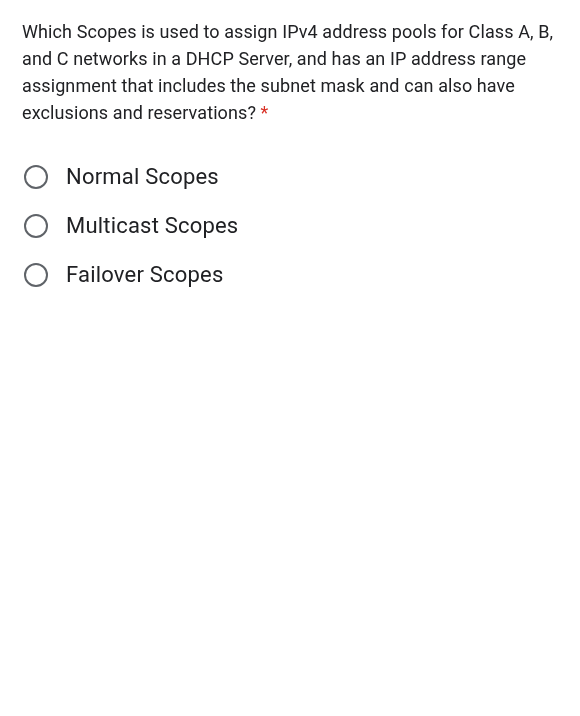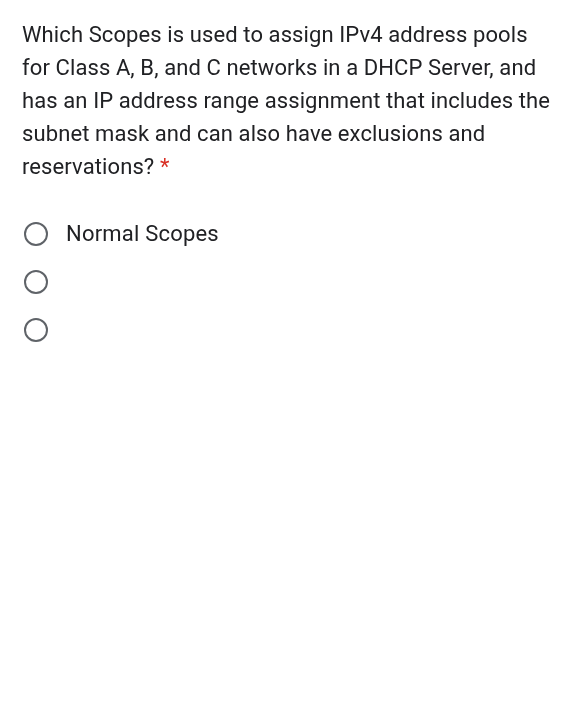--- a/index.html
+++ b/index.html
@@ -9,21 +9,21 @@
   }
   body {
     font-family: 'Roboto', Arial, sans-serif;
     background: #ffffff;
     width: 580px;
     height: 716px;
     padding: 18px 22px;
     color: #202124;
   }
   .question-text {
-    font-size: 22px;
+    font-size: 18px;
     line-height: 1.5;
     letter-spacing: 0.1px;
     color: #202124;
     margin-bottom: 38px;
   }
   .required {
     color: #d93025;
   }
   .options {
     display: flex;
@@ -58,17 +58,19 @@
   <span class="required">*</span>
 </div>
 
 <div class="options">
   <div class="option">
     <span class="radio"></span>
     <span class="option-label">Normal Scopes</span>
   </div>
   <div class="option">
     <span class="radio"></span>
+    <span class="option-label">Multicast Scopes</span>
   </div>
   <div class="option">
     <span class="radio"></span>
+    <span class="option-label">Failover Scopes</span>
   </div>
 </div>
 
 </body></html>

